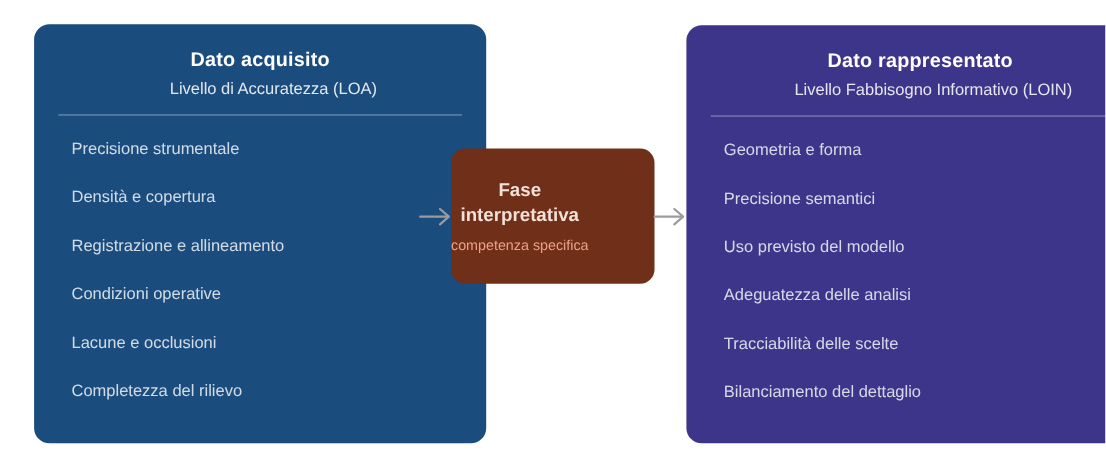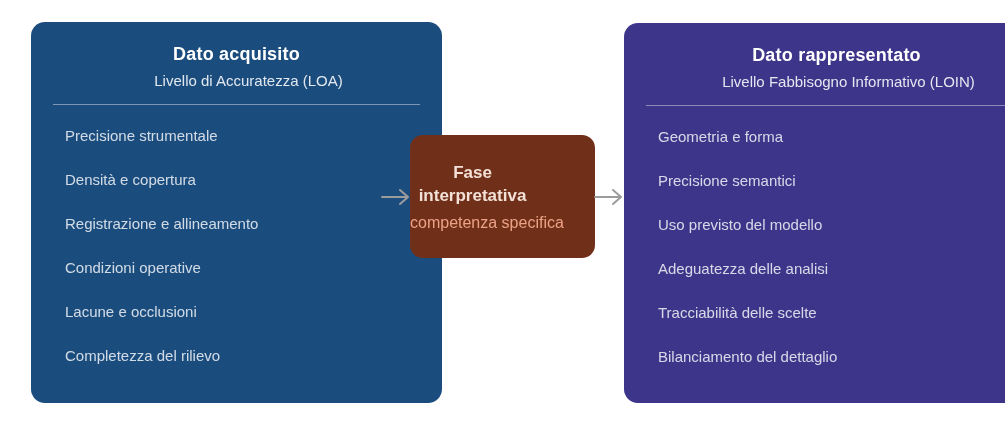--- a/index.html
+++ b/index.html
@@ -76,21 +76,21 @@
   .center-title {
     display: inline-block;
     max-width: 125px;
     font-size: 17px;
     font-weight: bold;
     line-height: 23px;
     color: var(--center-title, #f3e0d7);
   }
   .center-subtitle {
     margin-top: 7px;
-    font-size: 16px;
+    font-size: 13px;
     line-height: 18px;
     color: var(--center-subtitle, #eca287);
   }
   .arrow {
     position: absolute;
     width: 32px;
     height: 22px;
   }
   .arrow-left  { left: 380px; top: 186px; }
   .arrow-right { left: 593px; top: 186px; }

